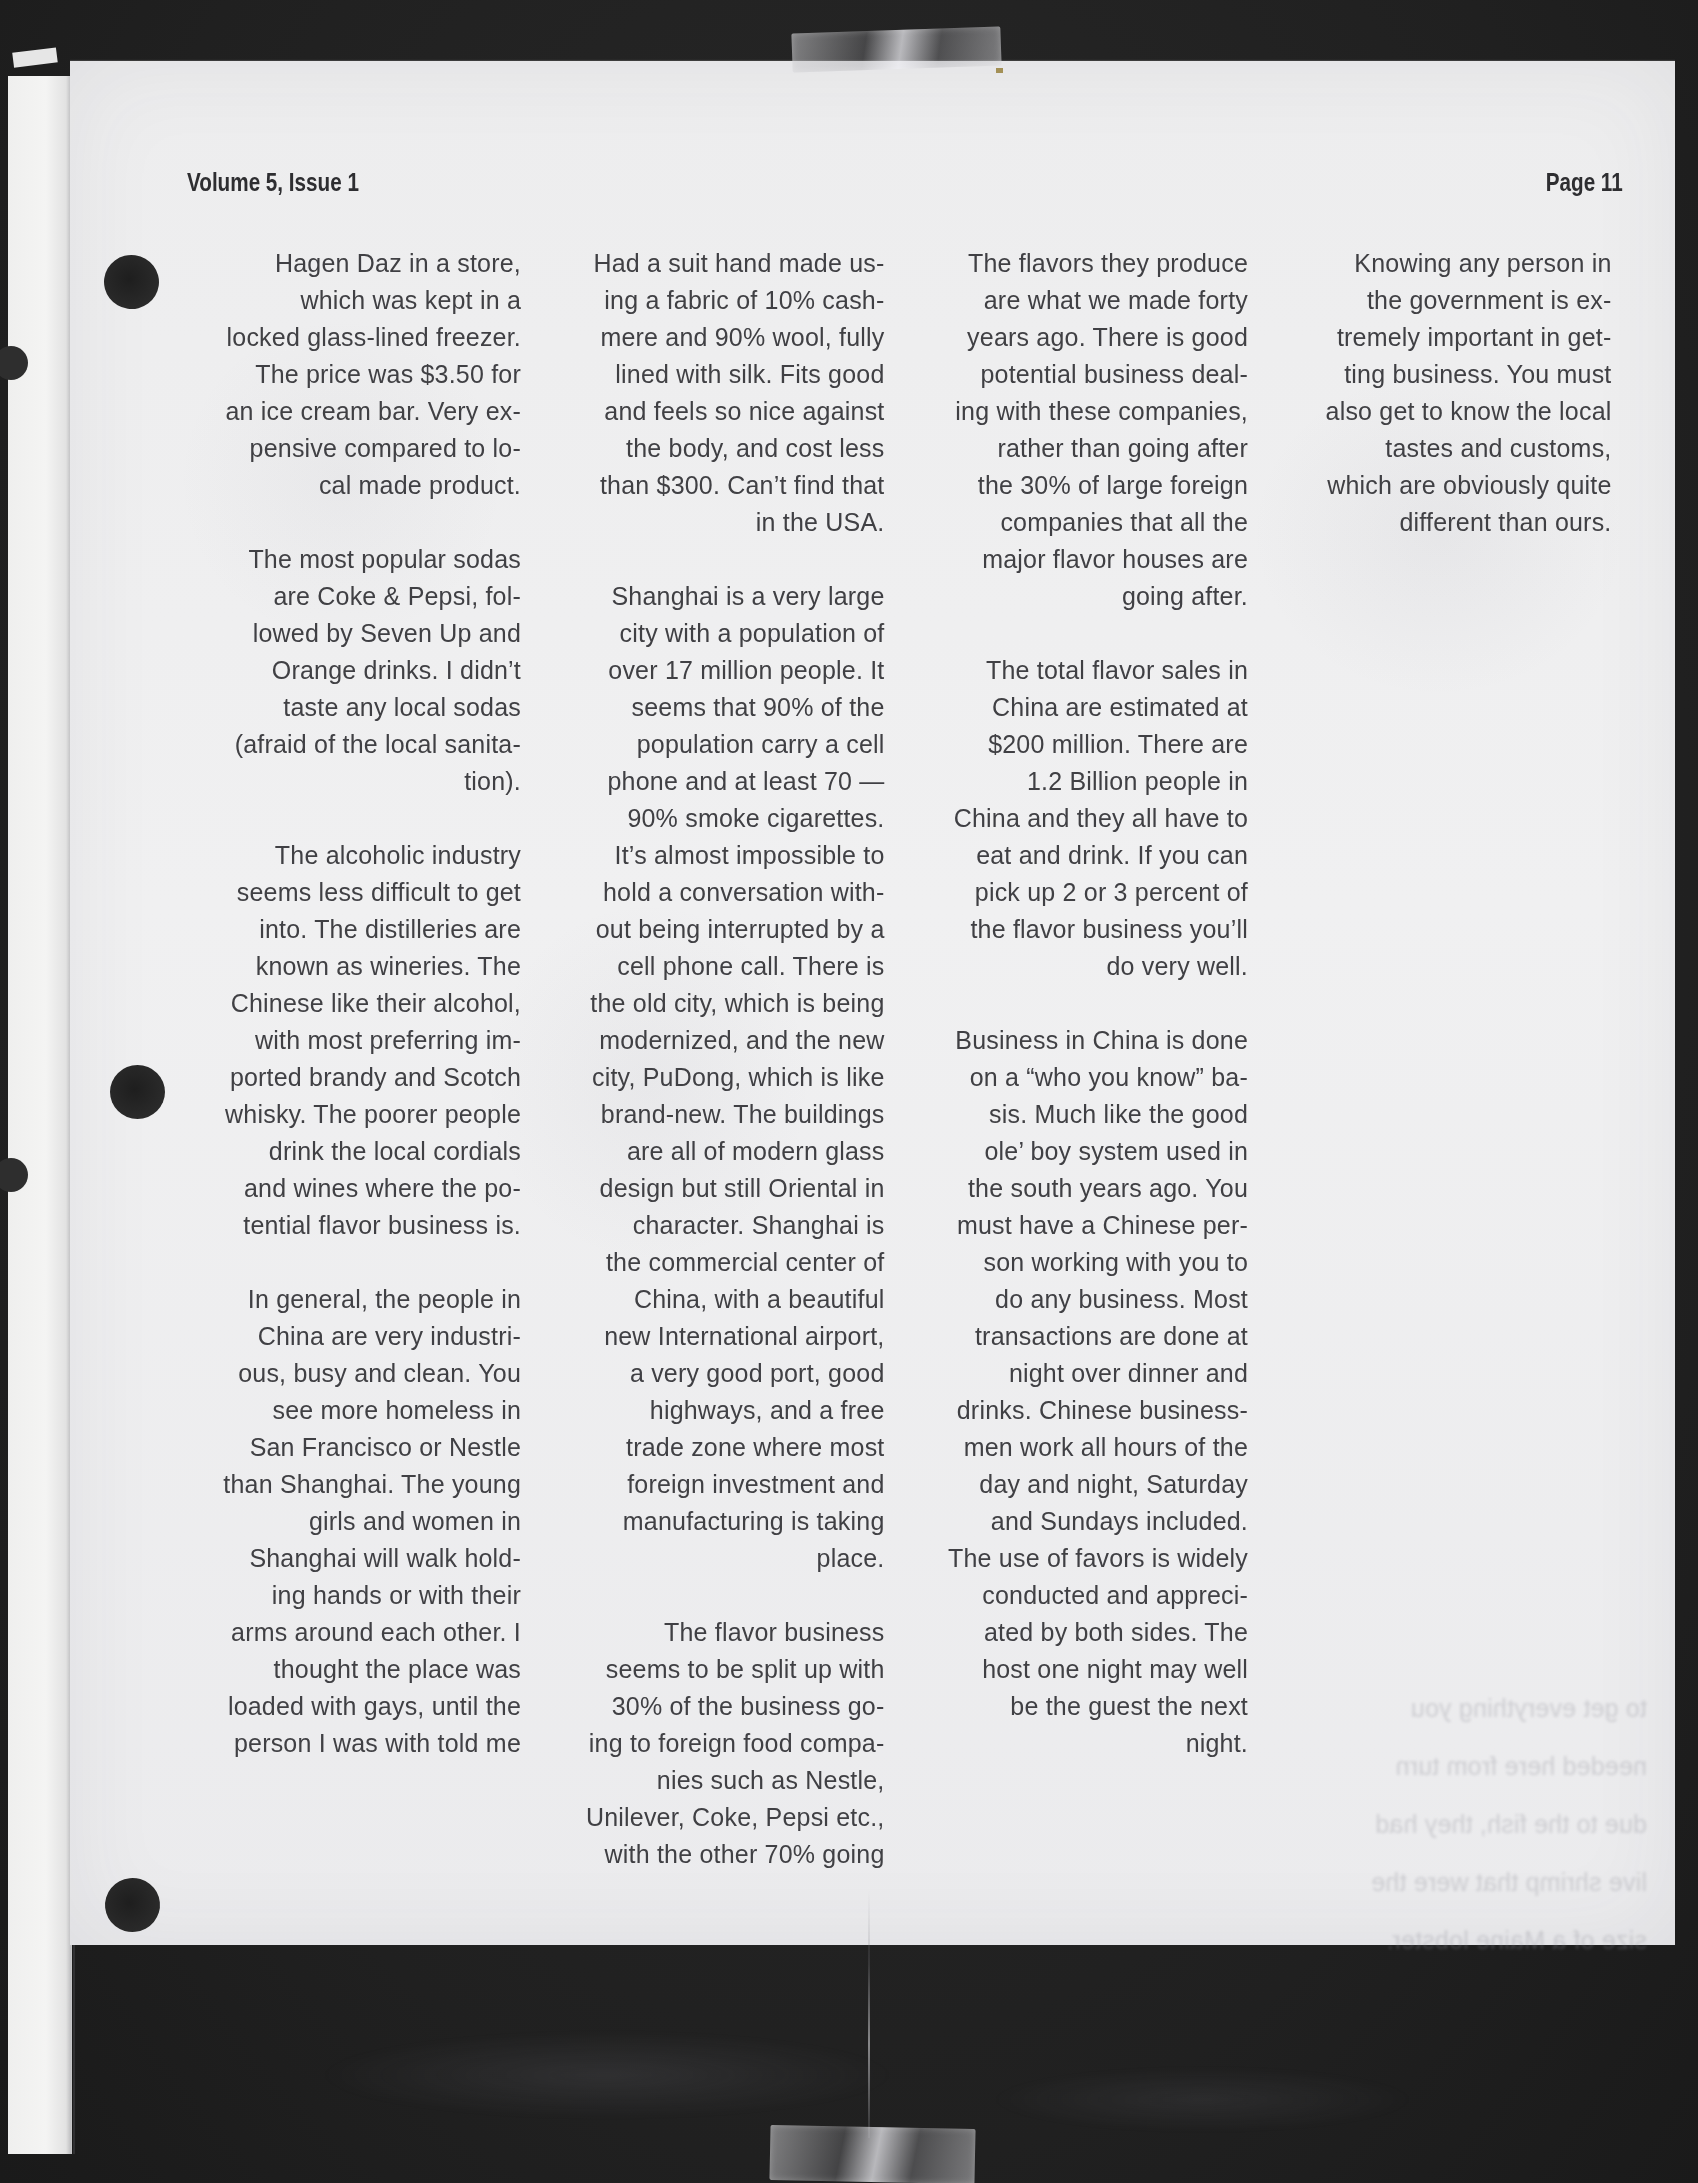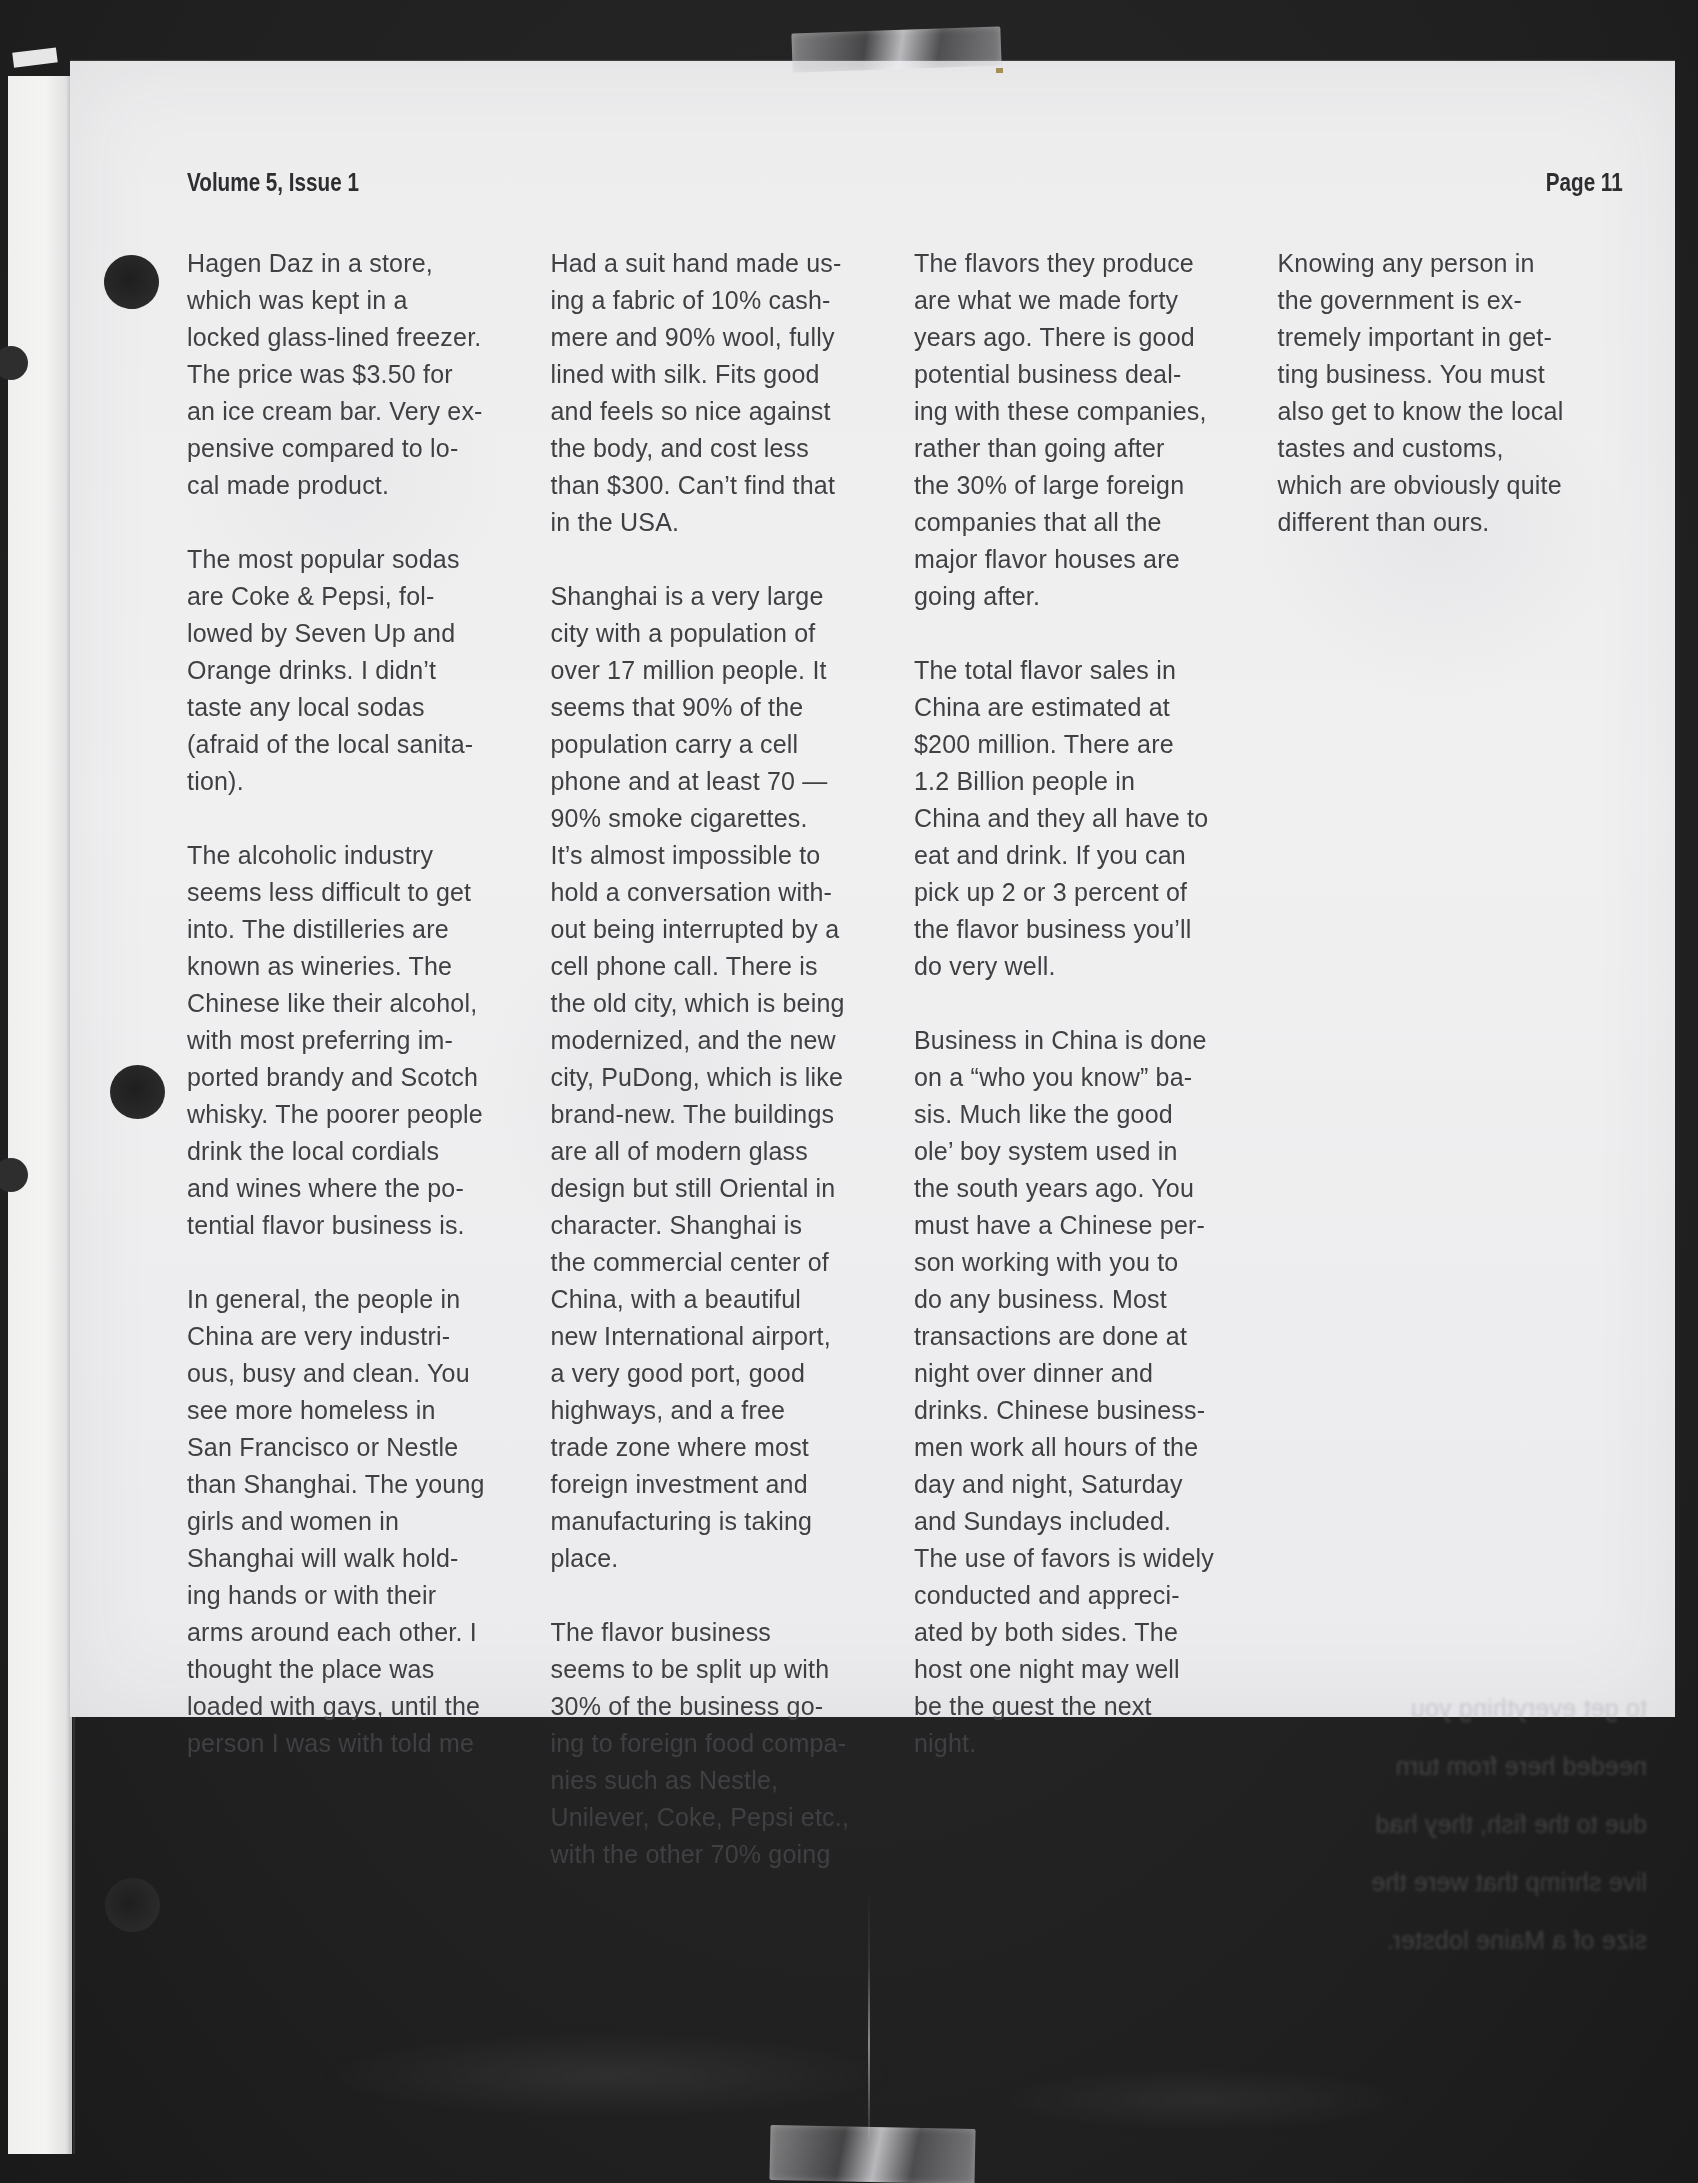--- a/index.html
+++ b/index.html
@@ -21,21 +21,21 @@
   .underlay::after {
     content:""; position:absolute; right:-4.1px; top:0; width:2.4px; height:100%;
     background:rgba(90,90,95,0.35);
   }
   .corner-wedge {
     position:absolute; left:13px; top:50px; width:44px; height:15.3px;
     background:#e6e6e6; transform:rotate(-7deg);
   }
 
   .page {
-    position:absolute; left:70px; top:61px; width:1605px; height:1656px;
+    position:absolute; left:70px; top:61px; width:1605px; height:1884px;
     background:linear-gradient(180deg,#ededee 0%, #f0f0f1 45%, #ebebed 100%);
     box-shadow: inset 0 0 94px rgba(60,60,70,0.07), 0 -1.2px 0 rgba(255,255,255,0.12);
   }
 
   
   .hole {
     position:absolute; width:55px; height:54px; border-radius:50%;
     background:radial-gradient(circle at 45% 45%, #1e1e1e 0%, #2b2b2b 75%, #3a3a3a 100%);
   }
   .hole.h1 { left:104px; top:255px; transform:rotate(8deg); }
@@ -68,21 +68,21 @@
   }
   .header-issue { left:117px; transform:scaleX(0.78); transform-origin:0 0; }
   .header-page  { right:52px;  transform:scaleX(0.78); transform-origin:100% 0; }
 
   
   .columns {
     position:absolute; left:117px; top:184px; width:1428px;
     display:flex; gap:29.5px;
   }
   .col { width:334px; flex:0 0 334px; }
-  .para { margin:0 0 37px 0; }
+  .para { margin:0 0 37px 0;text-align:right; }
   .para:last-child { margin-bottom:0; }
   .col:nth-child(4) .para:nth-child(1) { margin-bottom:70px; }
   .line {
     white-space:nowrap;
     font-size:25px; line-height:37px;
     letter-spacing:0.2px;
     color:#404044;
   }
 
   

